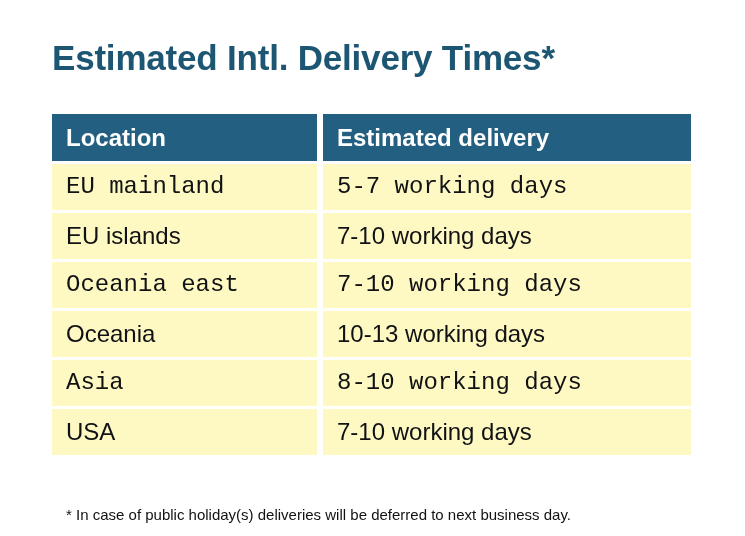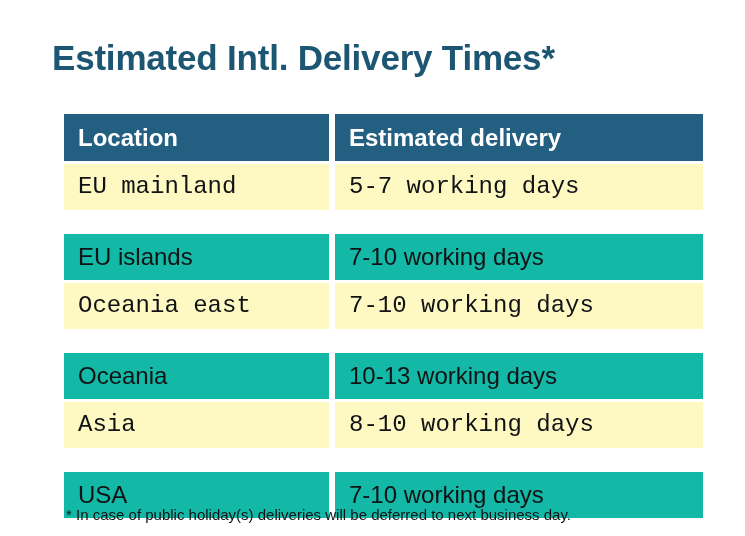--- a/index.html
+++ b/index.html
@@ -28,21 +28,21 @@
     font-size: 35px;
     font-weight: 600;
     letter-spacing: -0.2px;
     color: #1d5672;
     white-space: nowrap;
     line-height: 44px;
   }
 
   .delivery-table {
     position: absolute;
-    left: 64px;
+    left: 52px;
     top: 114px;
     width: 590px;
   }
 
   .table-row {
     display: flex;
     width: 100%;
     gap: 6px;
     margin-bottom: 3px;
   }
@@ -67,21 +67,21 @@
   .cell.col-delivery { width: 368px; flex: 0 0 368px; }
 
   .header-row .cell {
     background: #225f80;
     color: #ffffff;
     font-weight: 700;
     height: 47px;
   }
 
   .row-dark .cell { background: #fef9c3; font-family: Liberation Mono, monospace; }
-  .row-light .cell { background: #14b8a6; margin-top: 21px; }
+  .row-light .cell { background: #fef9c3; }
 
   .footnote {
     position: absolute;
     left: 66px;
     top: 505px;
     font-size: 15px;
     color: #111214;
     line-height: 20px;
     white-space: nowrap;
   }

